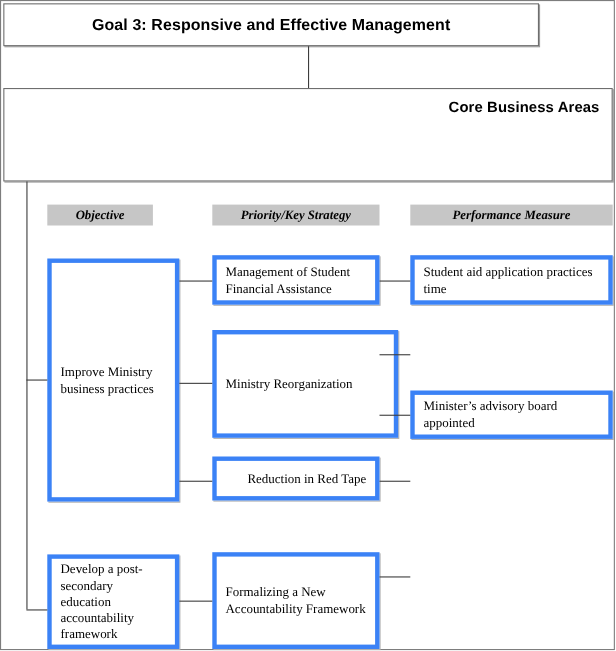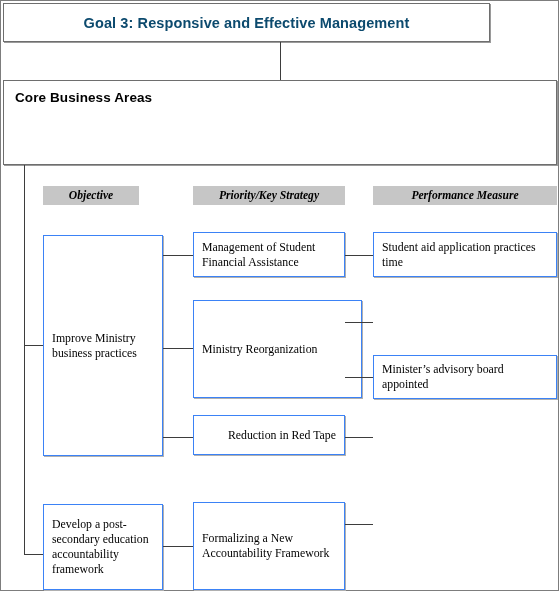--- a/index.html
+++ b/index.html
@@ -35,21 +35,21 @@
     border: 1px solid #6e6e6e;
     box-shadow: 1px 1px 0 #9a9a9a;
   }
   .goal-box {
     display: flex;
     align-items: center;
     justify-content: center;
     font-family: "Liberation Sans", sans-serif;
     font-weight: bold;
     font-size: 14.5px;
-    color: #0c4a6e;
+    color: #000000;
     letter-spacing: 0.1px;
   }
   .cba-box {
     padding: 9px 11px 8px 11px;
     font-family: "Liberation Sans", sans-serif;
   }
   .cba-title {
     font-weight: bold;
     font-size: 13.5px;
     color: #000;
@@ -78,21 +78,21 @@
     font-size: 11.6px;
     color: #000;
     height: 19px;
   }
 
   
   .cell {
     position: absolute;
     box-sizing: border-box;
     background: #ffffff;
-    border: 1px solid #3b82f6;
+    border: 4px solid #3b82f6;
     box-shadow: 1px 1px 0 #b0b0b0;
     display: flex;
     align-items: center;
     font-family: "Liberation Serif", serif;
     font-size: 11.8px;
     line-height: 1.27;
     color: #000;
     padding: 0 8px;
   }
   .cell-left { justify-content: flex-start; }
@@ -116,21 +116,21 @@
 <div id="canvas">
 
   <div class="frame"></div>
 
   <div class="box box-heavy goal-box" style="left:3px; top:3px; width:487px; height:39px;">
     <span>Goal 3: Responsive and Effective Management</span>
   </div>
 
   <div class="line-v" style="left:280px; top:42px; height:39px;"></div>
 
-  <div class="box box-heavy cba-box" style="left:3px; top:80px; width:554px; height:85px;">
+  <div class="box box-heavy cba-box" style="left:3px; top:80px; width:554px; height:85px;text-align:right;">
     <div class="cba-title">Core Business Areas</div>
   </div>
 
   <div class="line-v" style="left:24px; top:165px; height:389px;"></div>
 
   <div class="col-header" style="left:43px; top:186px; width:96px;">
     <span>Objective</span>
   </div>
   <div class="col-header" style="left:193px; top:186px; width:152px;">
     <span>Priority/Key Strategy</span>

